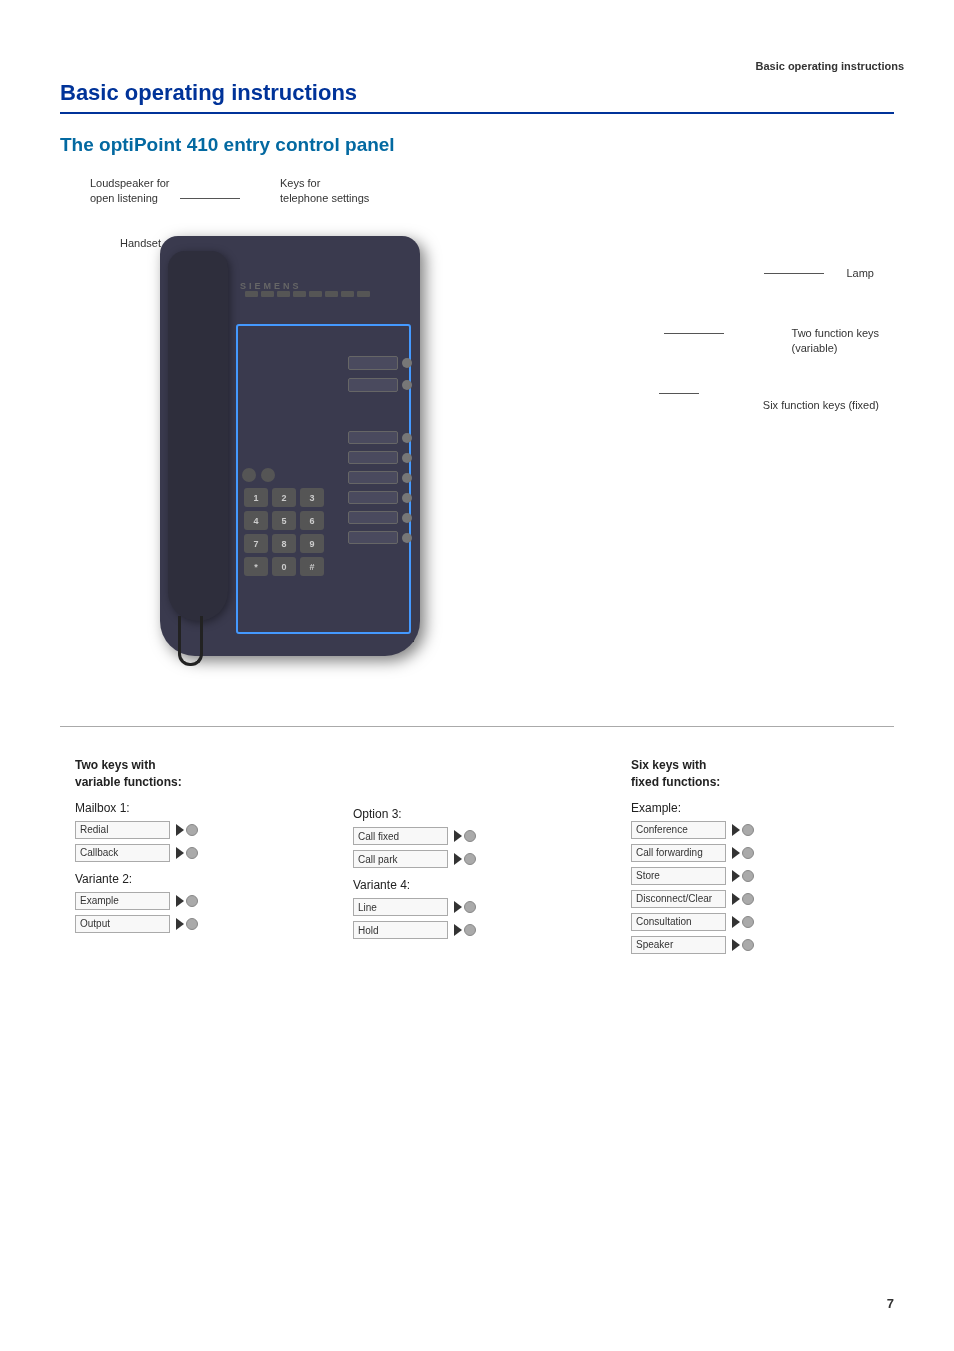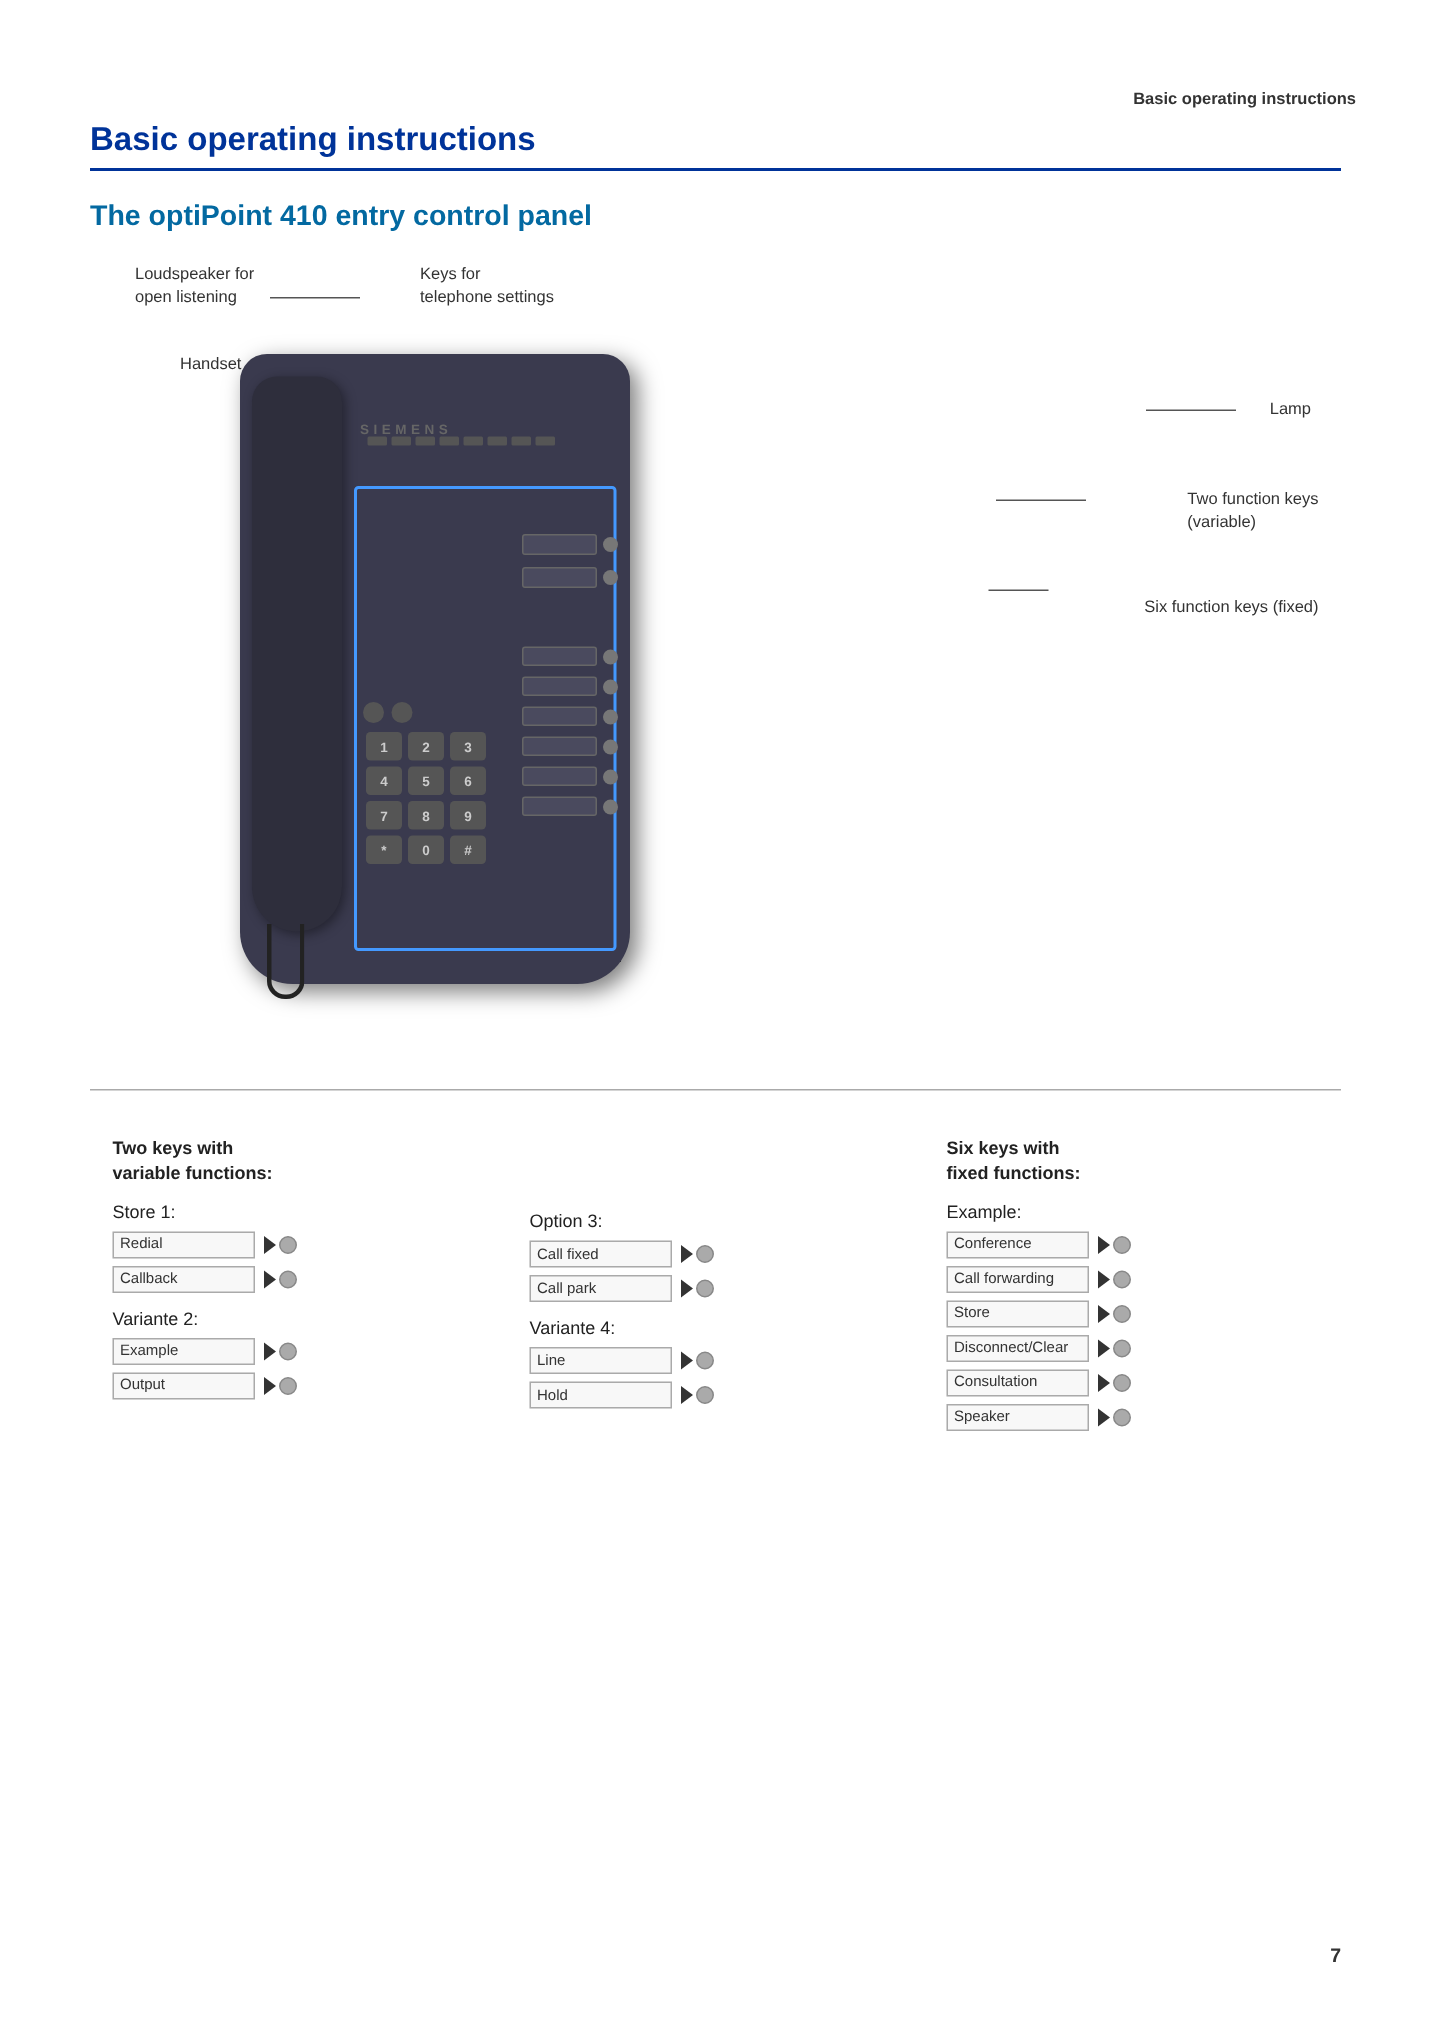--- a/index.html
+++ b/index.html
@@ -286,21 +286,21 @@
 
   </div>
 
   <hr class="divider">
 
   <div class="keys-table">
 
     <div class="keys-column">
       <div class="keys-column-title">Two keys with<br>variable functions:</div>
 
-      <div class="variant-label">Store 1:</div>
+      <div class="variant-label">Mailbox 1:</div>
       <div class="key-row">
         <div class="key-label-box">Redial</div>
         <div class="key-indicator">
           <div class="key-arrow"></div>
           <div class="key-light"></div>
         </div>
       </div>
       <div class="key-row">
         <div class="key-label-box">Callback</div>
         <div class="key-indicator">

